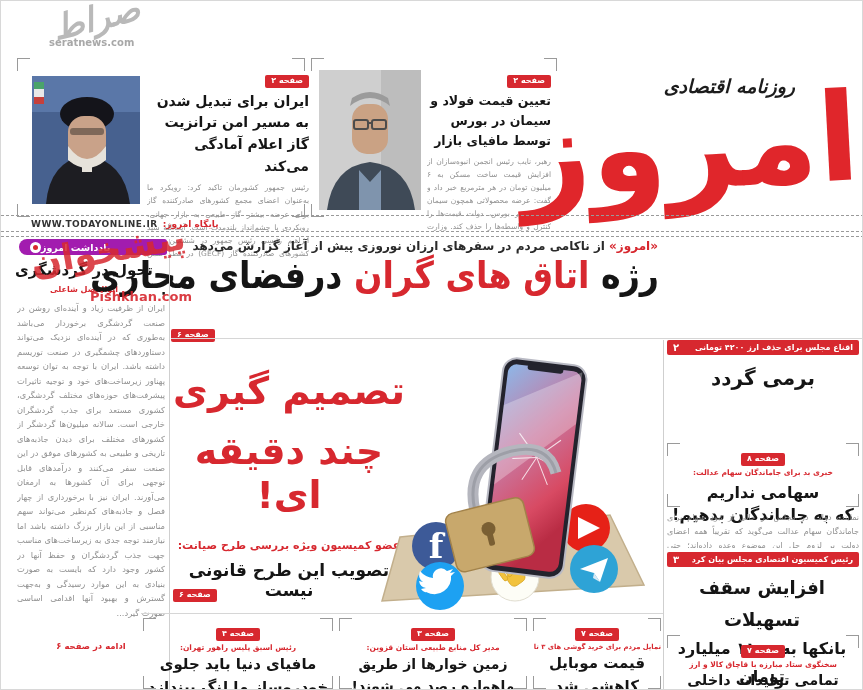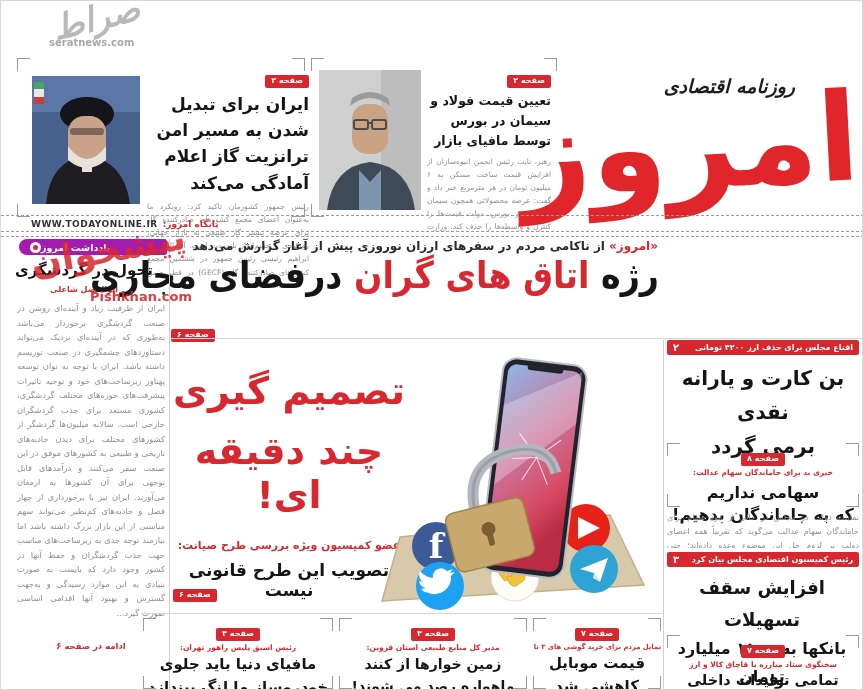--- a/index.html
+++ b/index.html
@@ -72,21 +72,21 @@
       <path d="M14 128 Q18 84 54 80 Q92 84 98 128 Z" fill="#1d1d22"></path>
       <ellipse cx="55" cy="38" rx="27" ry="17" fill="#14141a"></ellipse>
       <rect x="36" y="40" width="38" height="44" rx="16" fill="#c9a289"></rect>
       <path d="M36 70 Q55 96 74 70 L74 84 Q55 100 36 84 Z" fill="#e6e2da"></path>
       <rect x="38" y="52" width="34" height="7" rx="3" fill="#6b5a4e" opacity="0.8"></rect>
       <rect x="50" y="86" width="10" height="10" fill="#e6e2da"></rect>
     </svg>
 
     <div class="abs rtl" style="left:130px; top:10px; width:162px; height:142px;">
       <span class="ptag">صفحه ۲</span>
-      <div class="hl" style="font-size:17px; line-height:1.55; margin-top:3px;">ایران برای تبدیل شدن به مسیر امن ترانزیت گاز اعلام آمادگی می‌کند</div>
+      <div class="hl" style="font-size:14px; line-height:1.55; margin-top:3px;">ایران برای تبدیل شدن به مسیر امن ترانزیت گاز اعلام آمادگی می‌کند</div>
       <div class="body-txt" style="font-size:7.5px; margin-top:4px; height:78px; overflow:hidden;">رئیس جمهور کشورمان تاکید کرد: رویکرد ما به‌عنوان اعضای مجمع کشورهای صادرکننده گاز برای عرضه بیشتر گاز طبیعی به بازار جهانی، رویکردی با چشم‌انداز بلندمدت است. آیت‌الله سید ابراهیم رئیسی رئیس جمهور در ششمین مجمع کشورهای صادرکننده گاز (GECF) در قطر ضمن تبریک به شیخ تمیم بن حمد آل ثانی برای ریاست بر ششمین نشست سران مجمع کشورهای صادرکننده گاز و تشکر از دولت و ملت قطر به برگزاری این نشست و مهمان‌نوازی گرم از هیات جمهوری اسلامی ایران، گفت: همچنین جناب آقای امیر کل و همکاران‌شان در...</div>
     </div>
   </div>
 
   <div class="bbox" style="left:310px; top:57px; width:246px; height:159px;">
     <i class="tl"></i>
       <i class="tr"></i>
     <i class="bl"></i>
       <i class="br"></i>
     <svg class="abs" style="left:8px; top:12px;" width="102" height="140" viewBox="0 0 102 140">
@@ -232,21 +232,20 @@
 
   <div class="vline" style="left:168px; top:238px; height:450px;"></div>
   <div class="vline" style="left:662px; top:339px; height:351px;"></div>
   <div class="hline" style="left:140px; top:612px; width:522px;"></div>
 
   <div class="strip" style="top:339px;">
     <span class="s-txt">اقناع مجلس برای حذف ارز ۴۲۰۰ تومانی</span>
     <span class="s-num">۲</span>
   </div>
   <div class="hl abs center-col" style="left:664px; top:360px; width:196px; font-size:20px; line-height:1.7;">
-    <div>بن کارت و یارانه نقدی</div>
     <div>برمی گردد</div>
   </div>
 
   <div class="bbox" style="left:666px; top:442px; width:192px; height:64px;">
     <i class="tl"></i>
       <i class="tr"></i>
     <i class="bl"></i>
       <i class="br"></i>
     <div class="center-col" style="padding-top:3px;">
       <span class="ptag">صفحه ۸</span>
@@ -291,21 +290,21 @@
   </div>
 
   <div class="bbox" style="left:338px; top:617px; width:188px; height:71px;">
     <i class="tl"></i>
       <i class="tr"></i>
     <i class="bl"></i>
       <i class="br"></i>
     <div class="center-col" style="padding-top:3px;">
       <span class="ptag">صفحه ۳</span>
       <div class="kick" style="font-size:7.5px; margin-top:2px;">مدیر کل منابع طبیعی استان قزوین:</div>
-      <div class="hl" style="font-size:14px; margin-top:4px;">زمین خوارها از کنند</div>
+      <div class="hl" style="font-size:14px; margin-top:4px;">زمین خوارها از طریق</div>
       <div class="hl" style="font-size:14px; margin-top:6px;">ماهواره رصد می شوند!</div>
     </div>
   </div>
 
   <div class="bbox" style="left:532px; top:617px; width:128px; height:71px;">
     <i class="tl"></i>
       <i class="tr"></i>
     <i class="bl"></i>
       <i class="br"></i>
     <div class="center-col" style="padding-top:3px;">

